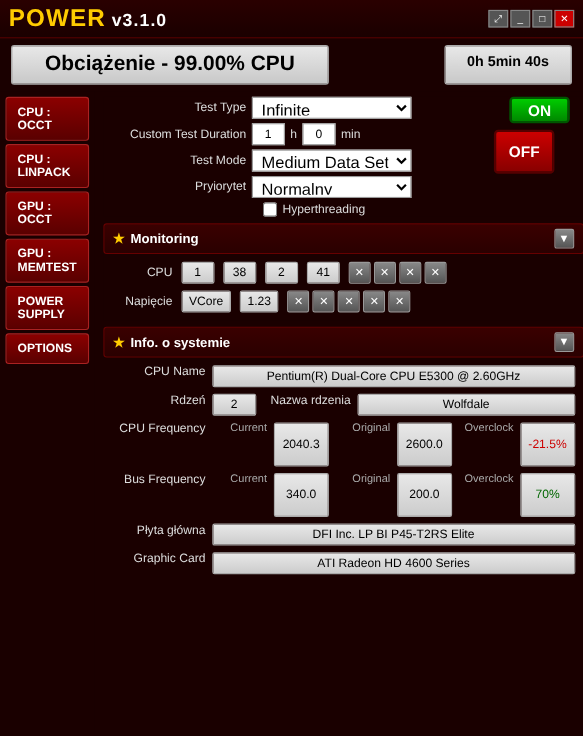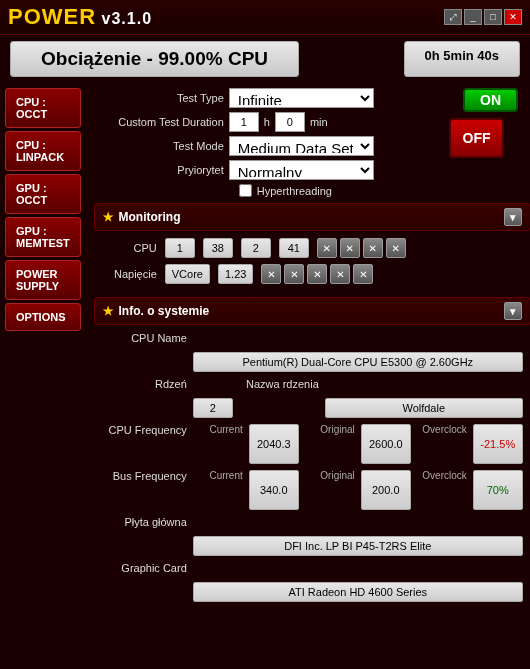--- a/index.html
+++ b/index.html
@@ -309,21 +309,20 @@
       color: #000;
       font-size: 11px;
       padding: 2px 6px;
       border: 1px solid #aaa;
       border-radius: 2px;
       text-align: center;
       height: 20px;
       display: flex;
       align-items: center;
       justify-content: center;
-      margin-top: 20px;
     }
     .info-sub-label {
       color: #aaa;
       font-size: 10px;
       min-width: 50px;
       text-align: right;
     }
     .info-sub-value {
       background: linear-gradient(to bottom, #e8e8e8, #ccc);
       color: #000;

